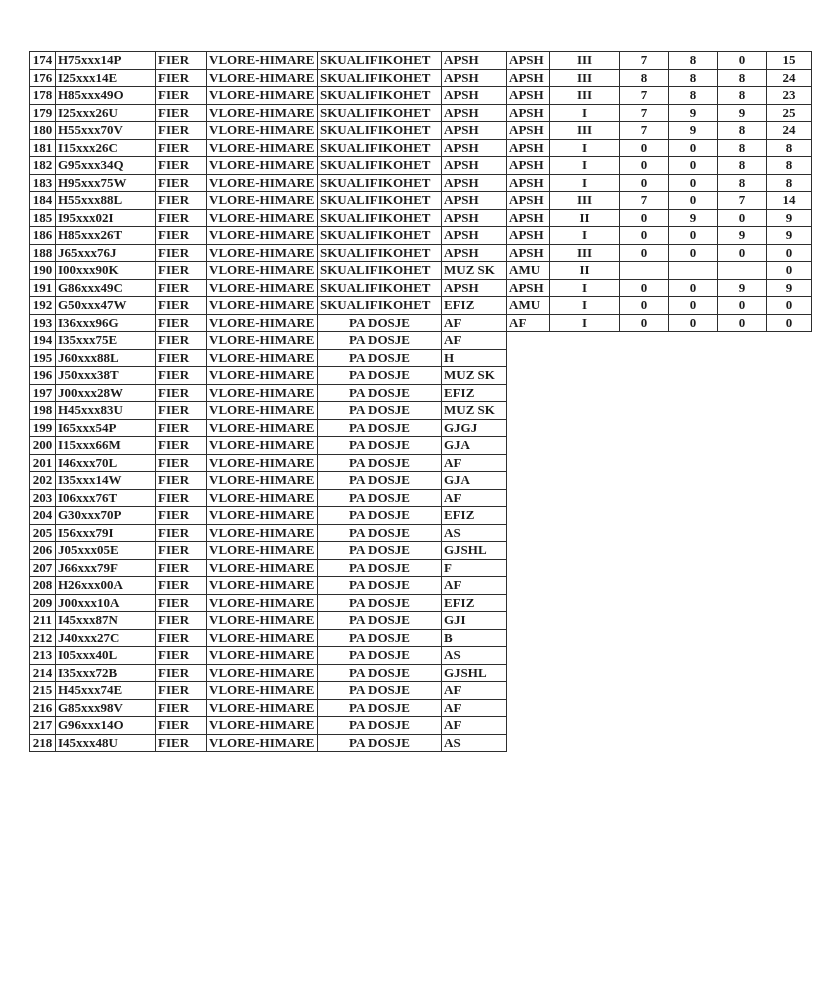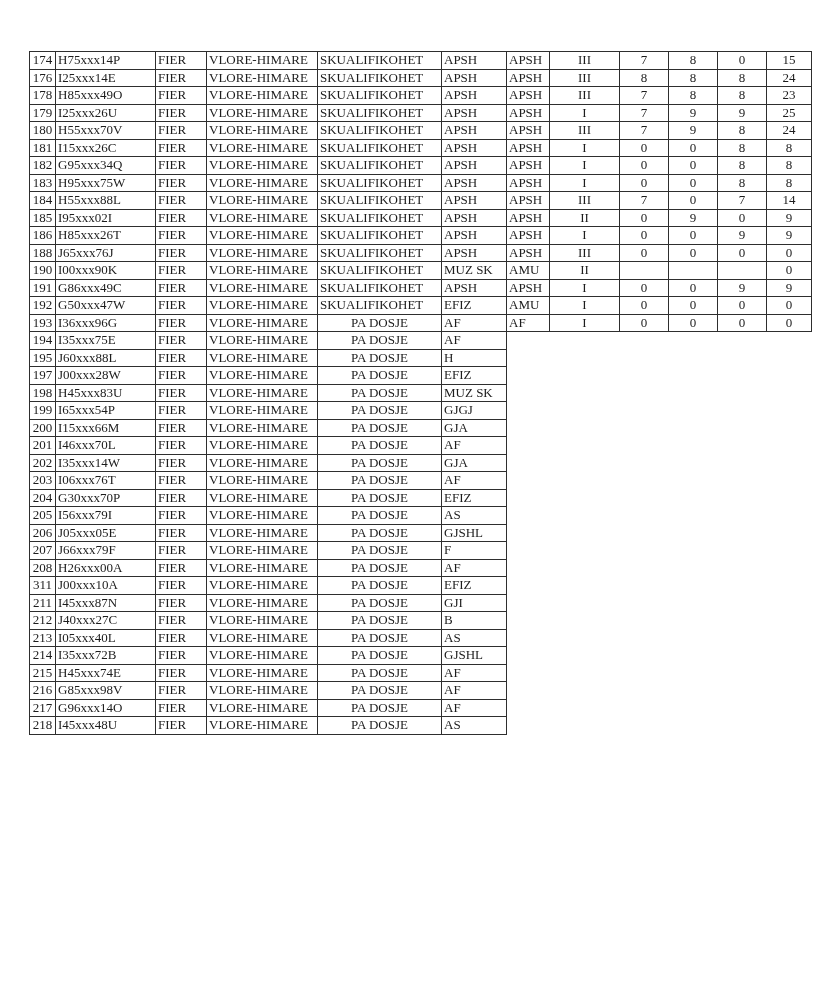--- a/index.html
+++ b/index.html
@@ -6,20 +6,21 @@
   body{
     width:828px;height:982px;
     background:#ffffff;
     font-family:"Liberation Serif","DejaVu Serif",serif;
     overflow:hidden;
   }
   .sheet{
     position:relative;
     width:828px;height:982px;
     background:var(--bg,#ffffff);
+    font-weight:bold;
   }
   table.results{
     position:absolute;
     left:29px;top:51px;
     border-collapse:collapse;
     table-layout:fixed;
     font-size:13px;
     color:var(--txt,#1c1c1c);
   }
   table.results td{
@@ -306,20 +307,34 @@
           <td class="ac">PA DOSJE</td>
           <td>H</td>
           <td class="ghost"></td>
           <td class="ghost"></td>
           <td class="ghost"></td>
           <td class="ghost"></td>
           <td class="ghost"></td>
           <td class="ghost"></td>
         </tr>
         <tr>
+          <td class="ac">196</td>
+          <td>J50xxx38T</td>
+          <td>FIER</td>
+          <td>VLORE-HIMARE</td>
+          <td class="ac">PA DOSJE</td>
+          <td>MUZ SK</td>
+          <td class="ghost"></td>
+          <td class="ghost"></td>
+          <td class="ghost"></td>
+          <td class="ghost"></td>
+          <td class="ghost"></td>
+          <td class="ghost"></td>
+        </tr>
+        <tr>
           <td class="ac">197</td>
           <td>J00xxx28W</td>
           <td>FIER</td>
           <td>VLORE-HIMARE</td>
           <td class="ac">PA DOSJE</td>
           <td>EFIZ</td>
           <td class="ghost"></td>
           <td class="ghost"></td>
           <td class="ghost"></td>
           <td class="ghost"></td>
@@ -474,21 +489,21 @@
           <td class="ac">PA DOSJE</td>
           <td>AF</td>
           <td class="ghost"></td>
           <td class="ghost"></td>
           <td class="ghost"></td>
           <td class="ghost"></td>
           <td class="ghost"></td>
           <td class="ghost"></td>
         </tr>
         <tr>
-          <td class="ac">311</td>
+          <td class="ac">209</td>
           <td>J00xxx10A</td>
           <td>FIER</td>
           <td>VLORE-HIMARE</td>
           <td class="ac">PA DOSJE</td>
           <td>EFIZ</td>
           <td class="ghost"></td>
           <td class="ghost"></td>
           <td class="ghost"></td>
           <td class="ghost"></td>
           <td class="ghost"></td>

